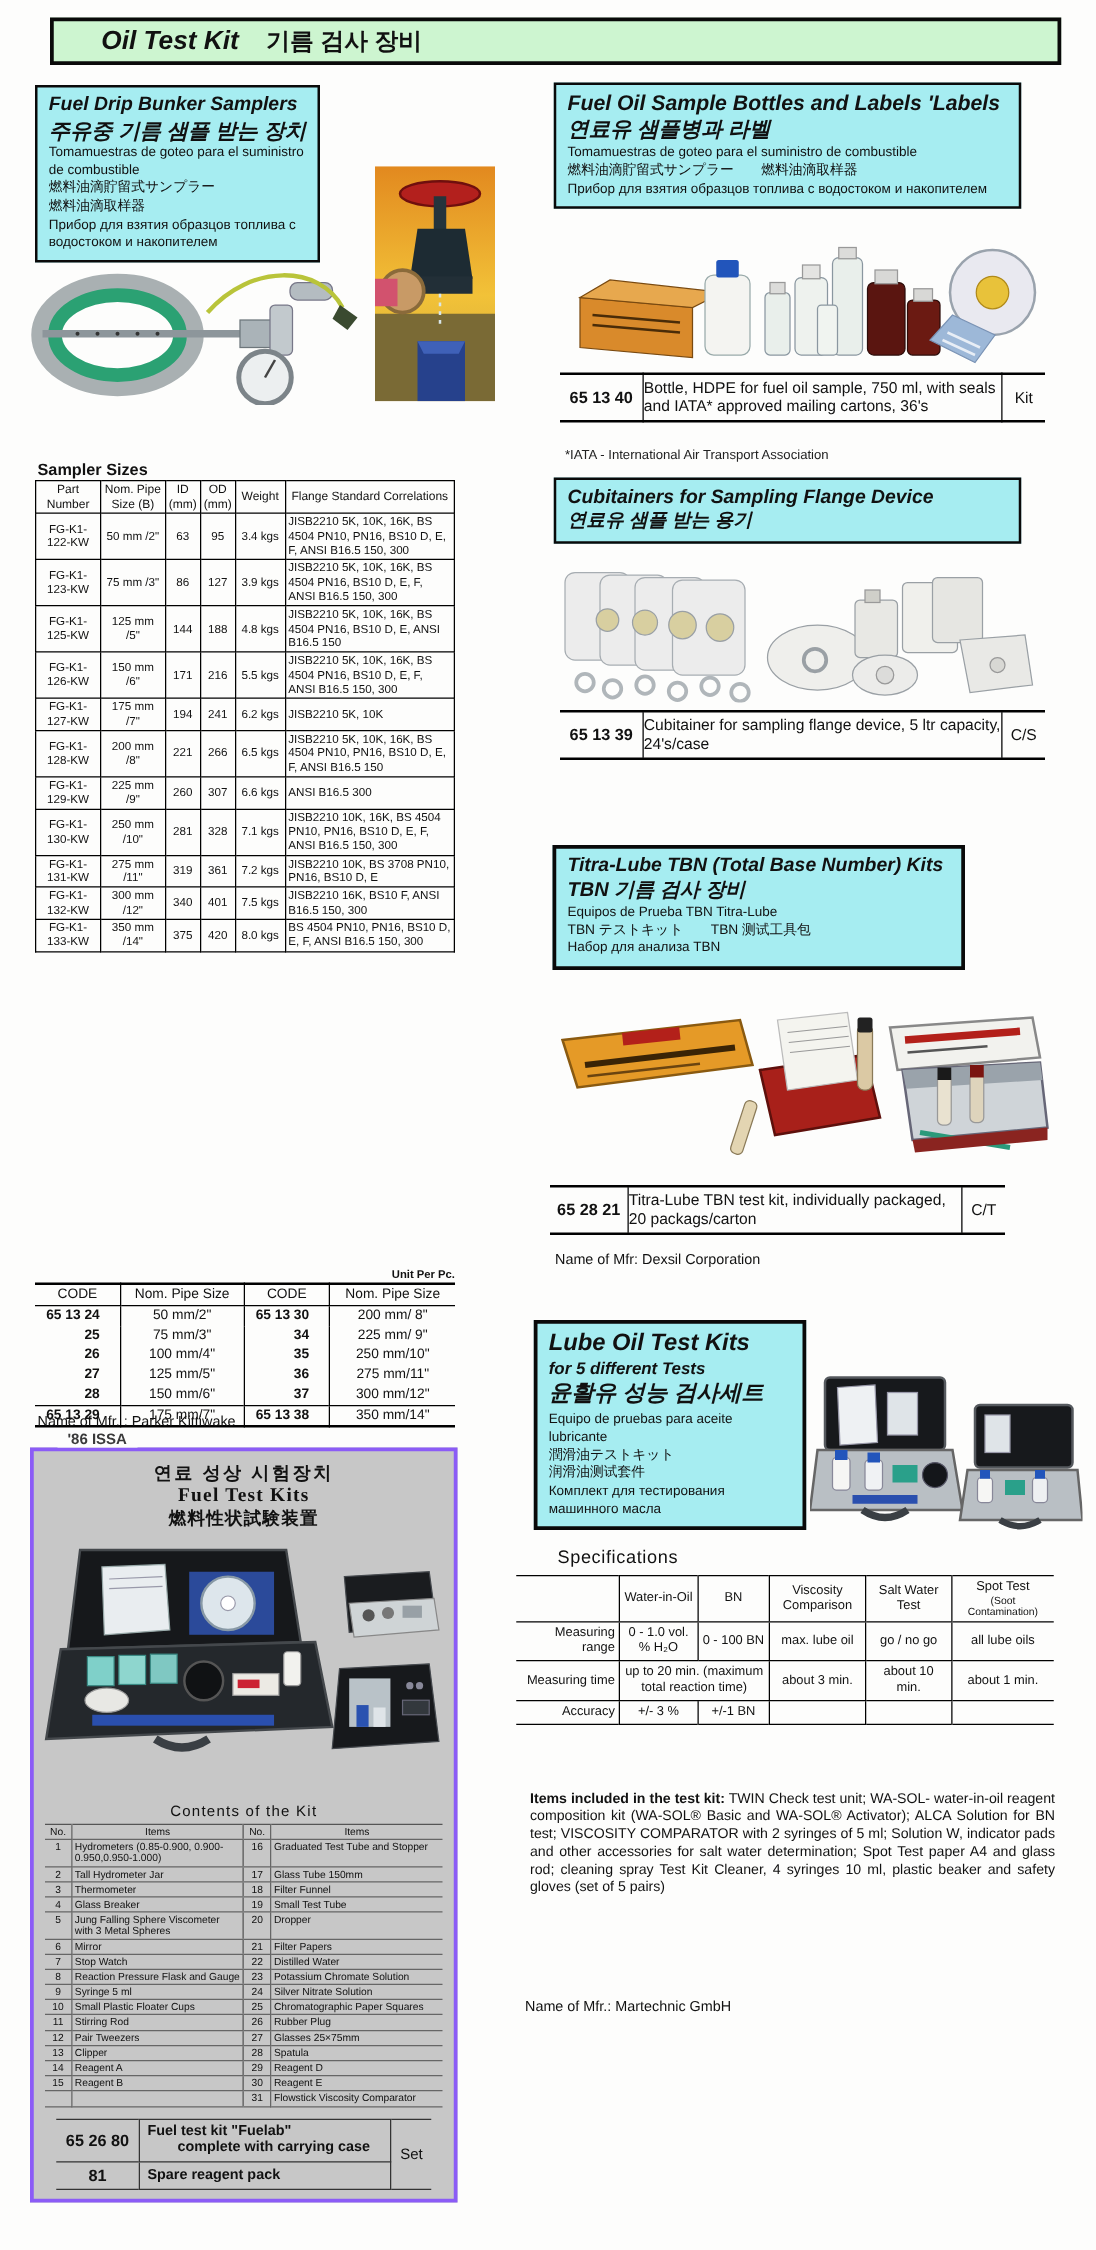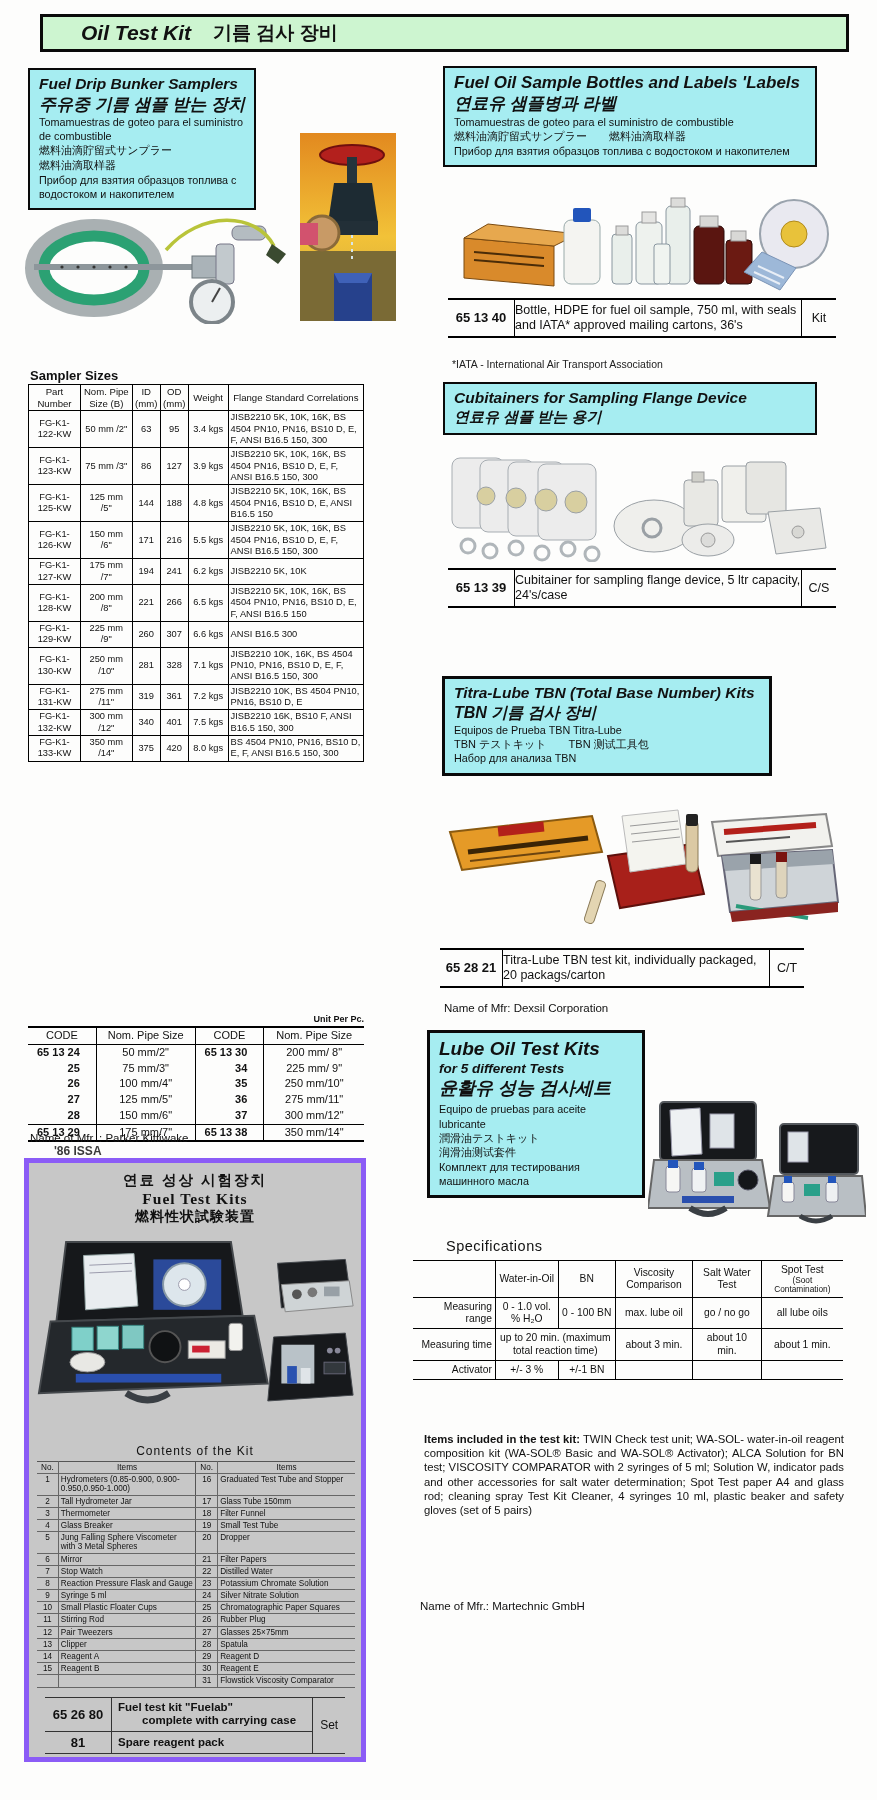--- a/index.html
+++ b/index.html
@@ -43,21 +43,21 @@
   .unit-note { font-size:9px; font-weight:bold; text-align:right; }
   .code-table { border-collapse:collapse; width:336px; font-size:11px; border-top:2px solid #000; border-bottom:2px solid #000; }
   .code-table td, .code-table th { padding:1px 4px; line-height:1.25; }
   .code-table th { font-weight:normal; font-size:11px; border-bottom:1.5px solid #000; text-align:center; }
   .code-table .vd { border-left:1px solid #000; }
   .code-table td.cd { font-weight:bold; text-align:right; padding-right:16px; white-space:nowrap; }
   .code-table td.sz { text-align:center; white-space:nowrap; }
   .code-table tr.grp-last td { border-top:1.5px solid #000; }
 
   
-  .gray-panel { background:#c7c7c7; border:5px solid #8b5cf6; box-sizing:border-box; padding:8px 8px; }
+  .gray-panel { background:#c7c7c7; border:3px solid #8b5cf6; box-sizing:border-box; padding:8px 8px; }
   .issa { font-size:12px; font-weight:bold; color:#3a3a3a; background:#fdfdfc; padding:0 8px; z-index:3; }
   .gp-ko { text-align:center; font-weight:bold; font-size:14.5px; letter-spacing:2px; }
   .gp-en { text-align:center; font-weight:bold; font-size:15.5px; font-family:"Liberation Serif", serif; letter-spacing:1px; }
   .gp-ja { text-align:center; font-weight:bold; font-size:14px; letter-spacing:1px; }
   .contents-title { text-align:center; font-size:12px; letter-spacing:1px; margin:2px 0 3px 0; }
   .contents-table { border-collapse:collapse; width:318px; margin:0 auto; font-size:8.2px; line-height:1.12;
                     border-top:1.5px solid #555; border-bottom:1.5px solid #555; }
   .contents-table td { border-bottom:1px solid #666; padding:1px 2px; vertical-align:top; }
   .contents-table td.no { width:17px; text-align:center; border-right:1px solid #666; }
   .contents-table td.it { width:135px; }
@@ -243,21 +243,21 @@
           <td>7.1 kgs</td>
           <td class="fl">JISB2210 10K, 16K, BS 4504 PN10, PN16, BS10 D, E, F, ANSI B16.5 150, 300</td>
         </tr>
 
         <tr>
           <td>FG-K1-131-KW</td>
           <td>275 mm /11"</td>
           <td>319</td>
           <td>361</td>
           <td>7.2 kgs</td>
-          <td class="fl">JISB2210 10K, BS 4504 PN10, PN16, BS10 D, E</td>
+          <td class="fl">JISB2210 10K, BS 3708 PN10, PN16, BS10 D, E</td>
         </tr>
 
         <tr>
           <td>FG-K1-132-KW</td>
           <td>300 mm /12"</td>
           <td>340</td>
           <td>401</td>
           <td>7.5 kgs</td>
           <td class="fl">JISB2210 16K, BS10 F, ANSI B16.5 150, 300</td>
         </tr>
@@ -652,21 +652,21 @@
     <tbody>
         <tr>
       <td class="code" style="width:62px;">65 28 21</td>
       <td class="desc">Titra-Lube TBN test kit, individually packaged, 20 packags/carton</td>
       <td class="unit" style="width:34px;">C/T</td>
     </tr>
   </tbody>
     </table>
   <div class="abs mfr" style="left:444px; top:1002px;">Name of Mfr: Dexsil Corporation</div>
 
-  <div class="abs box-cyan" style="left:427px; top:1030px; width:218px; border-width:3px;">
+  <div class="abs box-cyan" style="left:427px; top:1056px; width:218px; border-width:3px;">
     <div class="bx-title" style="font-size:19px;">Lube Oil Test Kits</div>
     <div class="bx-title" style="font-size:13.5px;">for 5 different Tests</div>
     <div class="bx-ko" style="font-size:18px;">윤활유 성능 검사세트</div>
     <div class="bx-line" style="margin-top:3px;">Equipo de pruebas para aceite lubricante</div>
     <div class="bx-line-cjk">潤滑油テストキット</div>
     <div class="bx-line-cjk">润滑油测试套件</div>
     <div class="bx-line">Комплект для тестирования машинного масла</div>
   </div>
 
   <div class="abs" style="left:648px; top:1098px;">
@@ -718,21 +718,21 @@
       <td class="vd">all lube oils</td>
     </tr>
     <tr class="rrow">
       <td class="rowlab">Measuring time</td>
       <td class="vd" colspan="2">up to 20 min. (maximum total reaction time)</td>
       <td class="vd">about 3 min.</td>
       <td class="vd">about 10 min.</td>
       <td class="vd">about 1 min.</td>
     </tr>
     <tr>
-      <td class="rowlab">Activator</td>
+      <td class="rowlab">Accuracy</td>
       <td class="vd">+/- 3 %</td>
       <td class="vd">+/-1 BN</td>
       <td class="vd"></td>
       <td class="vd"></td>
       <td class="vd"></td>
     </tr>
   </tbody>
     </table>
 
   <div class="abs items-para" style="left:424px; top:1432px; width:420px;">

